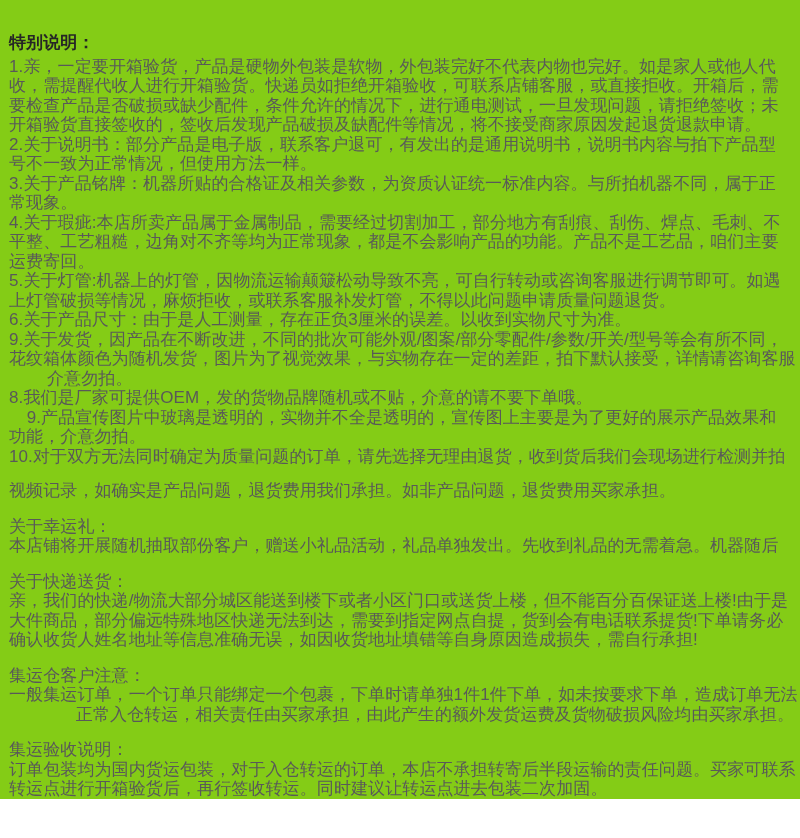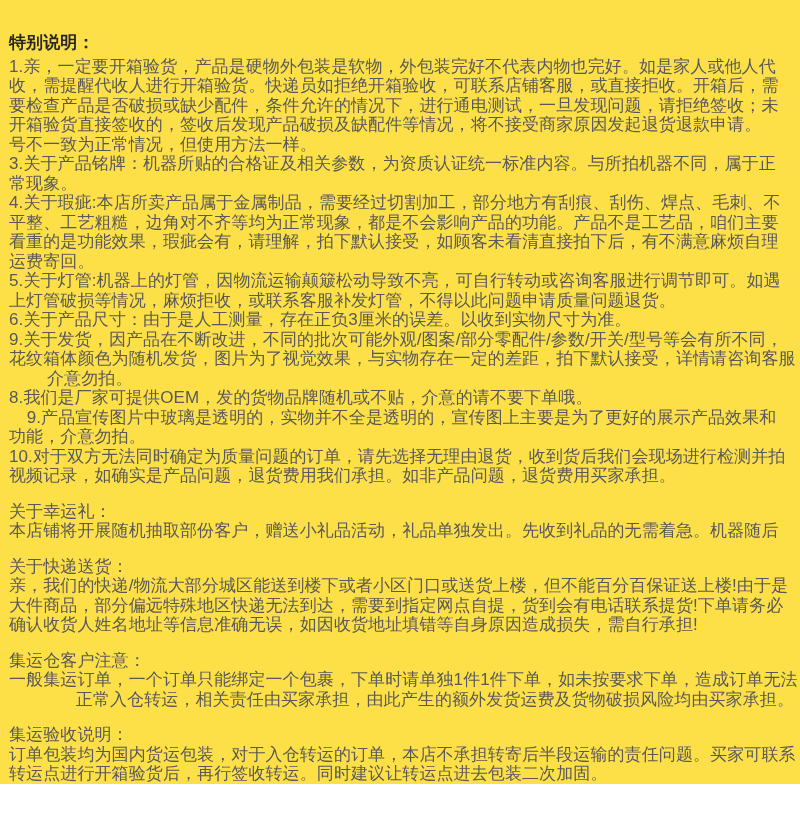--- a/index.html
+++ b/index.html
@@ -29,45 +29,45 @@
   }
   .heading.title-bold {
     color: #262626;
     font-weight: bold;
     margin-bottom: 4px;
   }
 </style>
 </head>
 <body>
 
-<div class="doc" id="doc" style="background: #fde047;">
+<div class="doc" id="doc" style="background: #84cc16;">
     <div class="section">
       <div class="heading title-bold" style="color: rgb(38, 38, 38);">特别说明：</div>
       <div class="line" style="color: rgb(89, 89, 89);">1.亲，一定要开箱验货，产品是硬物外包装是软物，外包装完好不代表内物也完好。如是家人或他人代</div>
       <div class="line" style="color: rgb(89, 89, 89);">收，需提醒代收人进行开箱验货。快递员如拒绝开箱验收，可联系店铺客服，或直接拒收。开箱后，需</div>
       <div class="line" style="color: rgb(89, 89, 89);">要检查产品是否破损或缺少配件，条件允许的情况下，进行通电测试，一旦发现问题，请拒绝签收；未</div>
       <div class="line" style="color: rgb(89, 89, 89);">开箱验货直接签收的，签收后发现产品破损及缺配件等情况，将不接受商家原因发起退货退款申请。</div>
+      <div class="line" style="color: rgb(89, 89, 89);">2.关于说明书：部分产品是电子版，联系客户退可，有发出的是通用说明书，说明书内容与拍下产品型</div>
       <div class="line" style="color: rgb(89, 89, 89);">号不一致为正常情况，但使用方法一样。</div>
       <div class="line" style="color: rgb(89, 89, 89);">3.关于产品铭牌：机器所贴的合格证及相关参数，为资质认证统一标准内容。与所拍机器不同，属于正</div>
       <div class="line" style="color: rgb(89, 89, 89);">常现象。</div>
       <div class="line" style="color: rgb(89, 89, 89);">4.关于瑕疵:本店所卖产品属于金属制品，需要经过切割加工，部分地方有刮痕、刮伤、焊点、毛刺、不</div>
       <div class="line" style="color: rgb(89, 89, 89);">平整、工艺粗糙，边角对不齐等均为正常现象，都是不会影响产品的功能。产品不是工艺品，咱们主要</div>
-      <div class="line" style="color: rgb(89, 89, 89);">看重的是功能效果，瑕疵会有，请理解，拍下默认接受，如顾客未看清直接拍下后，有不满意麻烦自理</div>
       <div class="line" style="color: rgb(89, 89, 89);">运费寄回。</div>
       <div class="line" style="color: rgb(89, 89, 89);">5.关于灯管:机器上的灯管，因物流运输颠簸松动导致不亮，可自行转动或咨询客服进行调节即可。如遇</div>
       <div class="line" style="color: rgb(89, 89, 89);">上灯管破损等情况，麻烦拒收，或联系客服补发灯管，不得以此问题申请质量问题退货。</div>
       <div class="line" style="color: rgb(89, 89, 89);">6.关于产品尺寸：由于是人工测量，存在正负3厘米的误差。以收到实物尺寸为准。</div>
       <div class="line" style="color: rgb(89, 89, 89);">9.关于发货，因产品在不断改进，不同的批次可能外观/图案/部分零配件/参数/开关/型号等会有所不同，</div>
       <div class="line" style="color: rgb(89, 89, 89);">花纹箱体颜色为随机发货，图片为了视觉效果，与实物存在一定的差距，拍下默认接受，详情请咨询客服，</div>
       <div class="line" style="color: rgb(89, 89, 89); margin-left: 38px;">介意勿拍。</div>
       <div class="line" style="color: rgb(89, 89, 89);">8.我们是厂家可提供OEM，发的货物品牌随机或不贴，介意的请不要下单哦。</div>
       <div class="line" style="color: rgb(89, 89, 89); text-align: center;">9.产品宣传图片中玻璃是透明的，实物并不全是透明的，宣传图上主要是为了更好的展示产品效果和</div>
       <div class="line" style="color: rgb(89, 89, 89);">功能，介意勿拍。</div>
       <div class="line" style="color: rgb(89, 89, 89);">10.对于双方无法同时确定为质量问题的订单，请先选择无理由退货，收到货后我们会现场进行检测并拍</div>
-      <div class="line" style="color: rgb(89, 89, 89);">视频记录，如确实是产品问题，退货费用我们承担。如非产品问题，退货费用买家承担。</div>
+      <div class="line" style="color: rgb(89, 89, 89); margin-top: 15px;">视频记录，如确实是产品问题，退货费用我们承担。如非产品问题，退货费用买家承担。</div>
     </div>
     <div class="section">
       <div class="heading" style="color: rgb(89, 89, 89);">关于幸运礼：</div>
       <div class="line" style="color: rgb(89, 89, 89);">本店铺将开展随机抽取部份客户，赠送小礼品活动，礼品单独发出。先收到礼品的无需着急。机器随后</div>
     </div>
     <div class="section">
       <div class="heading" style="color: rgb(89, 89, 89);">关于快递送货：</div>
       <div class="line" style="color: rgb(89, 89, 89);">亲，我们的快递/物流大部分城区能送到楼下或者小区门口或送货上楼，但不能百分百保证送上楼!由于是</div>
       <div class="line" style="color: rgb(89, 89, 89);">大件商品，部分偏远特殊地区快递无法到达，需要到指定网点自提，货到会有电话联系提货!下单请务必</div>
       <div class="line" style="color: rgb(89, 89, 89);">确认收货人姓名地址等信息准确无误，如因收货地址填错等自身原因造成损失，需自行承担!</div>

